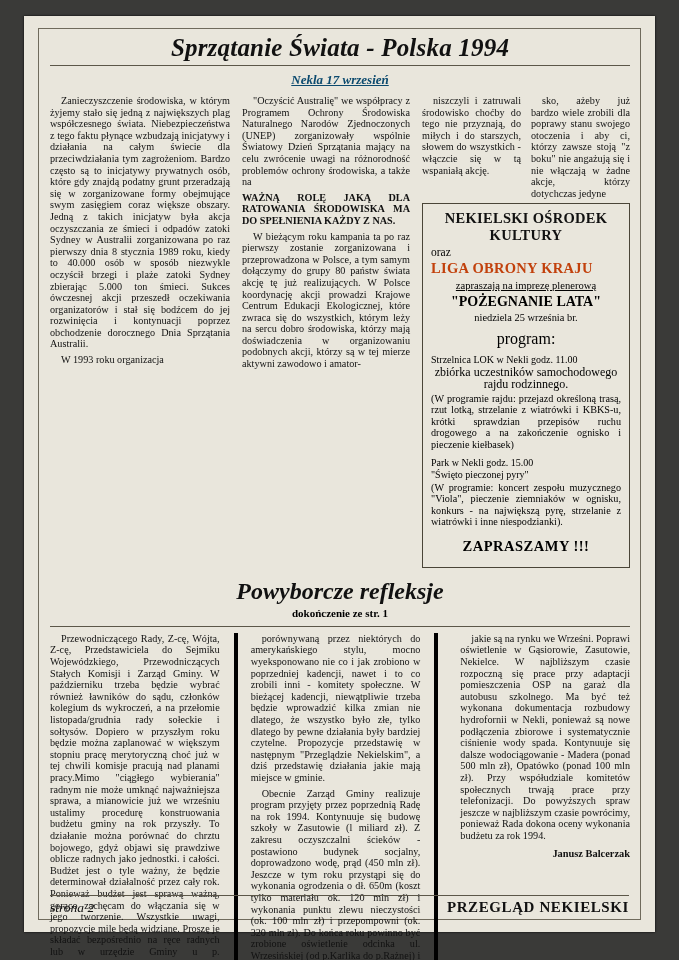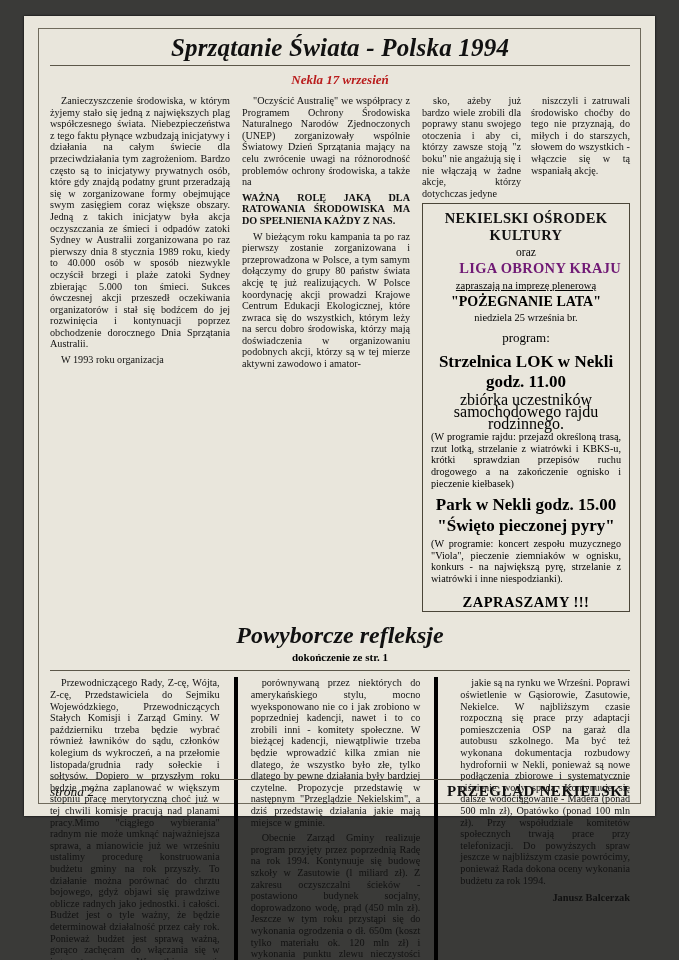--- a/index.html
+++ b/index.html
@@ -11,21 +11,21 @@
     height: 960px;
     background: #3a3a38;
     font-family: "Liberation Serif", serif;
     overflow: hidden;
   }
   .page {
     position: absolute;
     left: 24px;
     top: 16px;
     width: 631px;
-    height: 800px;
+    height: 916px;
     background: #e9e6dc;
     box-sizing: border-box;
     padding: 0;
     box-shadow: 0 0 2px #000;
   }
   .frame {
     position: absolute;
     left: 14px;
     top: 12px;
     right: 14px;
@@ -56,21 +56,22 @@
     height: 1px;
     background: #5c5749;
     margin: 3px 0 6px 0;
   }
   .subtitle1 {
     text-align: center;
     font-weight: bold;
     font-style: italic;
     font-size: 13px;
     margin: 0 0 7px 0;
-    color: #b91c1c;
+    color: #0c4a6e;
+    text-decoration: underline;
   }
   .cols3 {
     display: flex;
     gap: 12px;
   }
   .col {
     flex: 1;
     font-size: 10.2px;
     line-height: 11.6px;
     text-align: justify;
@@ -82,41 +83,41 @@
   }
   .col p.noind { text-indent: 0; }
   .col p + p { margin-top: 4px; }
   .emph {
     font-weight: bold;
   }
 
   
   .boxwrap {
     border: 1px solid #4a4538;
-    padding: 6px 8px 0 8px;
+    padding: 6px 8px 12px 8px;
     margin-top: 4px;
     box-sizing: border-box;
   }
   .box-h1 {
     text-align: center;
     font-weight: bold;
     font-size: 14.5px;
     color: #111;
     letter-spacing: 0.3px;
   }
   .box-oraz {
-    text-align: center;
+    text-align: left;
     font-size: 11.5px;
     margin: 2px 0;
   }
   .box-h2 {
-    text-align: right;
+    text-align: left;
     font-weight: bold;
     font-size: 14.5px;
-    color: #701a75;
+    color: #c2410c;
     letter-spacing: 0.3px;
     font-family: Liberation Serif, serif;
   }
   .box-line {
     text-align: center;
     font-size: 10.6px;
     margin-top: 3px;
     text-decoration: underline;
   }
   .box-big {
@@ -124,38 +125,38 @@
     font-weight: bold;
     font-size: 14px;
     margin: 3px 0 2px 0;
   }
   .box-sm {
     text-align: center;
     font-size: 10.4px;
   }
   .box-prog {
     text-align: center;
-    font-size: 13px;
+    font-size: 16px;
     margin-top: 7px;
   }
   .box-sub {
-    text-align: center;
-    font-weight: bold;
-    font-size: 17px;
+    text-align: left;
+    font-weight: normal;
+    font-size: 10px;
     margin-top: 6px;
   }
   .box-just {
     font-size: 10.2px;
     line-height: 11.6px;
     text-align: justify;
     margin-top: 2px;
   }
   .box-center {
     text-align: center;
-    font-size: 16px;
+    font-size: 12px;
     line-height: 11.6px;
     margin-top: 2px;
   }
   .box-invite {
     text-align: center;
     font-weight: bold;
     font-size: 14.5px;
     margin-top: 10px;
     letter-spacing: 0.5px;
   }
@@ -237,24 +238,24 @@
 
         <div class="col" style="flex:0 0 168px;">
           <p>"Oczyścić Australię" we współpracy z Programem Ochrony Środowiska Naturalnego Narodów Zjednoczonych (UNEP) zorganizowały wspólnie Światowy Dzień Sprzątania mający na celu zwrócenie uwagi na różnorodność problemów ochrony środowiska, a także na</p>
           <p class="emph noind">WAŻNĄ ROLĘ JAKĄ DLA RATOWANIA ŚRODOWISKA MA DO SPEŁNIENIA KAŻDY Z NAS.</p>
           <p>W bieżącym roku kampania ta po raz pierwszy zostanie zorganizowana i przeprowadzona w Polsce, a tym samym dołączymy do grupy 80 państw świata akcję tę już realizujących. W Polsce koordynację akcji prowadzi Krajowe Centrum Edukacji Ekologicznej, które zwraca się do wszystkich, którym leży na sercu dobro środowiska, którzy mają doświadczenia w organizowaniu podobnych akcji, którzy są w tej mierze aktywni zawodowo i amator-</p>
         </div>
 
         <div style="flex:1 1 auto;">
           <div style="display:flex; gap:10px;">
             <div class="col">
-              <p>sko, ażeby już bardzo wiele zrobili dla poprawy stanu swojego otoczenia i aby ci, którzy zawsze stoją "z boku" nie angażują się i nie włączają w żadne akcje, którzy dotychczas jedyne</p>
+              <p>niszczyli i zatruwali środowisko choćby do tego nie przyznają, do miłych i do starszych, słowem do wszystkich - włączcie się w tą wspaniałą akcję.</p>
             </div>
             <div class="col">
-              <p>niszczyli i zatruwali środowisko choćby do tego nie przyznają, do miłych i do starszych, słowem do wszystkich - włączcie się w tą wspaniałą akcję.</p>
+              <p>sko, ażeby już bardzo wiele zrobili dla poprawy stanu swojego otoczenia i aby ci, którzy zawsze stoją "z boku" nie angażują się i nie włączają w żadne akcje, którzy dotychczas jedyne</p>
             </div>
           </div>
 
           <div class="boxwrap">
             <div class="box-h1">NEKIELSKI OŚRODEK KULTURY</div>
             <div class="box-oraz">oraz</div>
             <div class="box-h2">LIGA OBRONY KRAJU</div>
             <div class="box-line">zapraszają na imprezę plenerową</div>
             <div class="box-big">"POŻEGNANIE LATA"</div>
             <div class="box-sm">niedziela 25 września br.</div>

